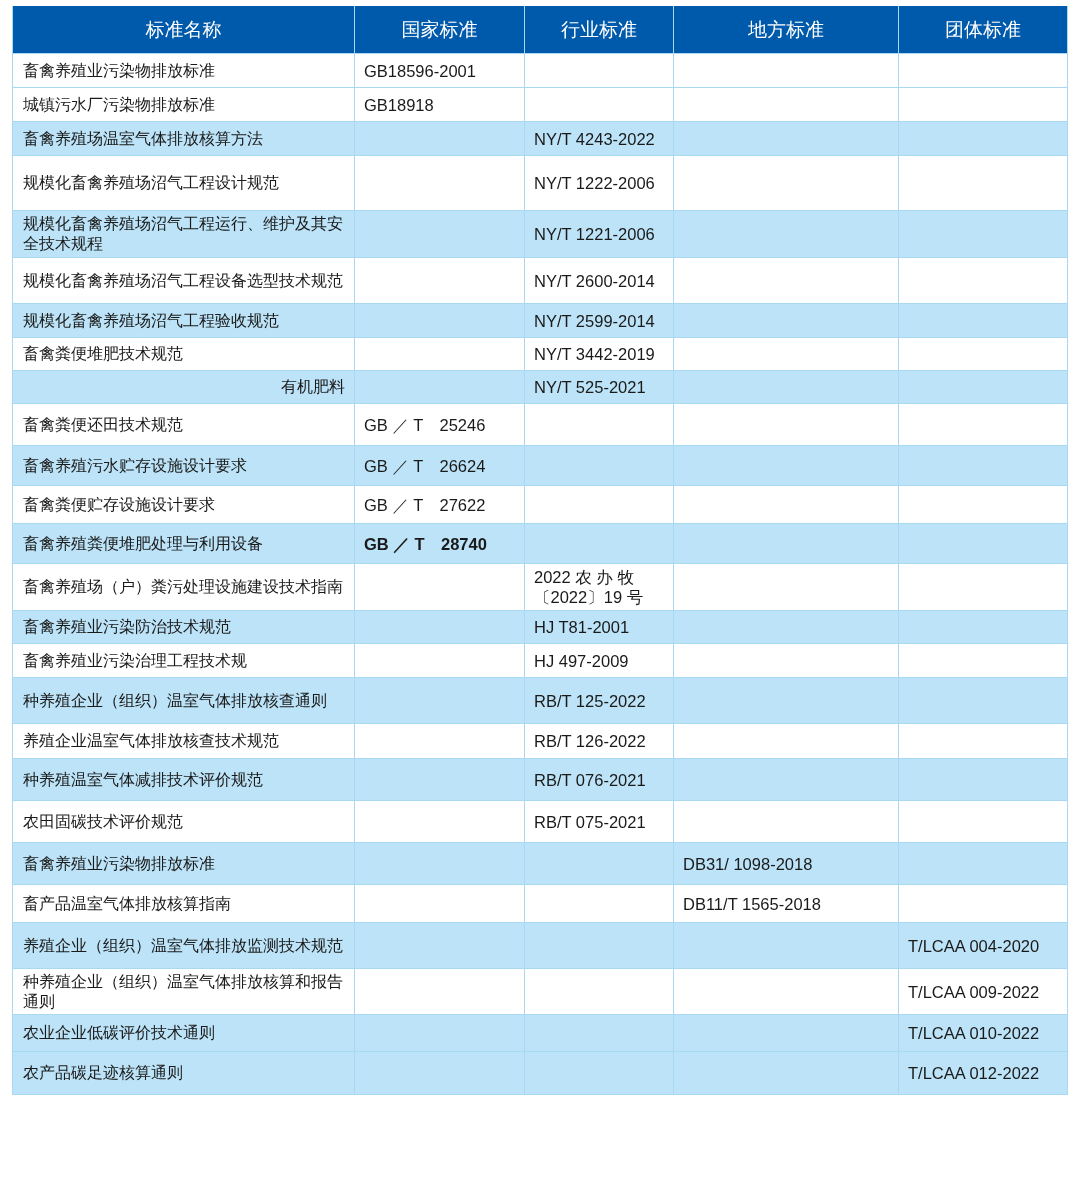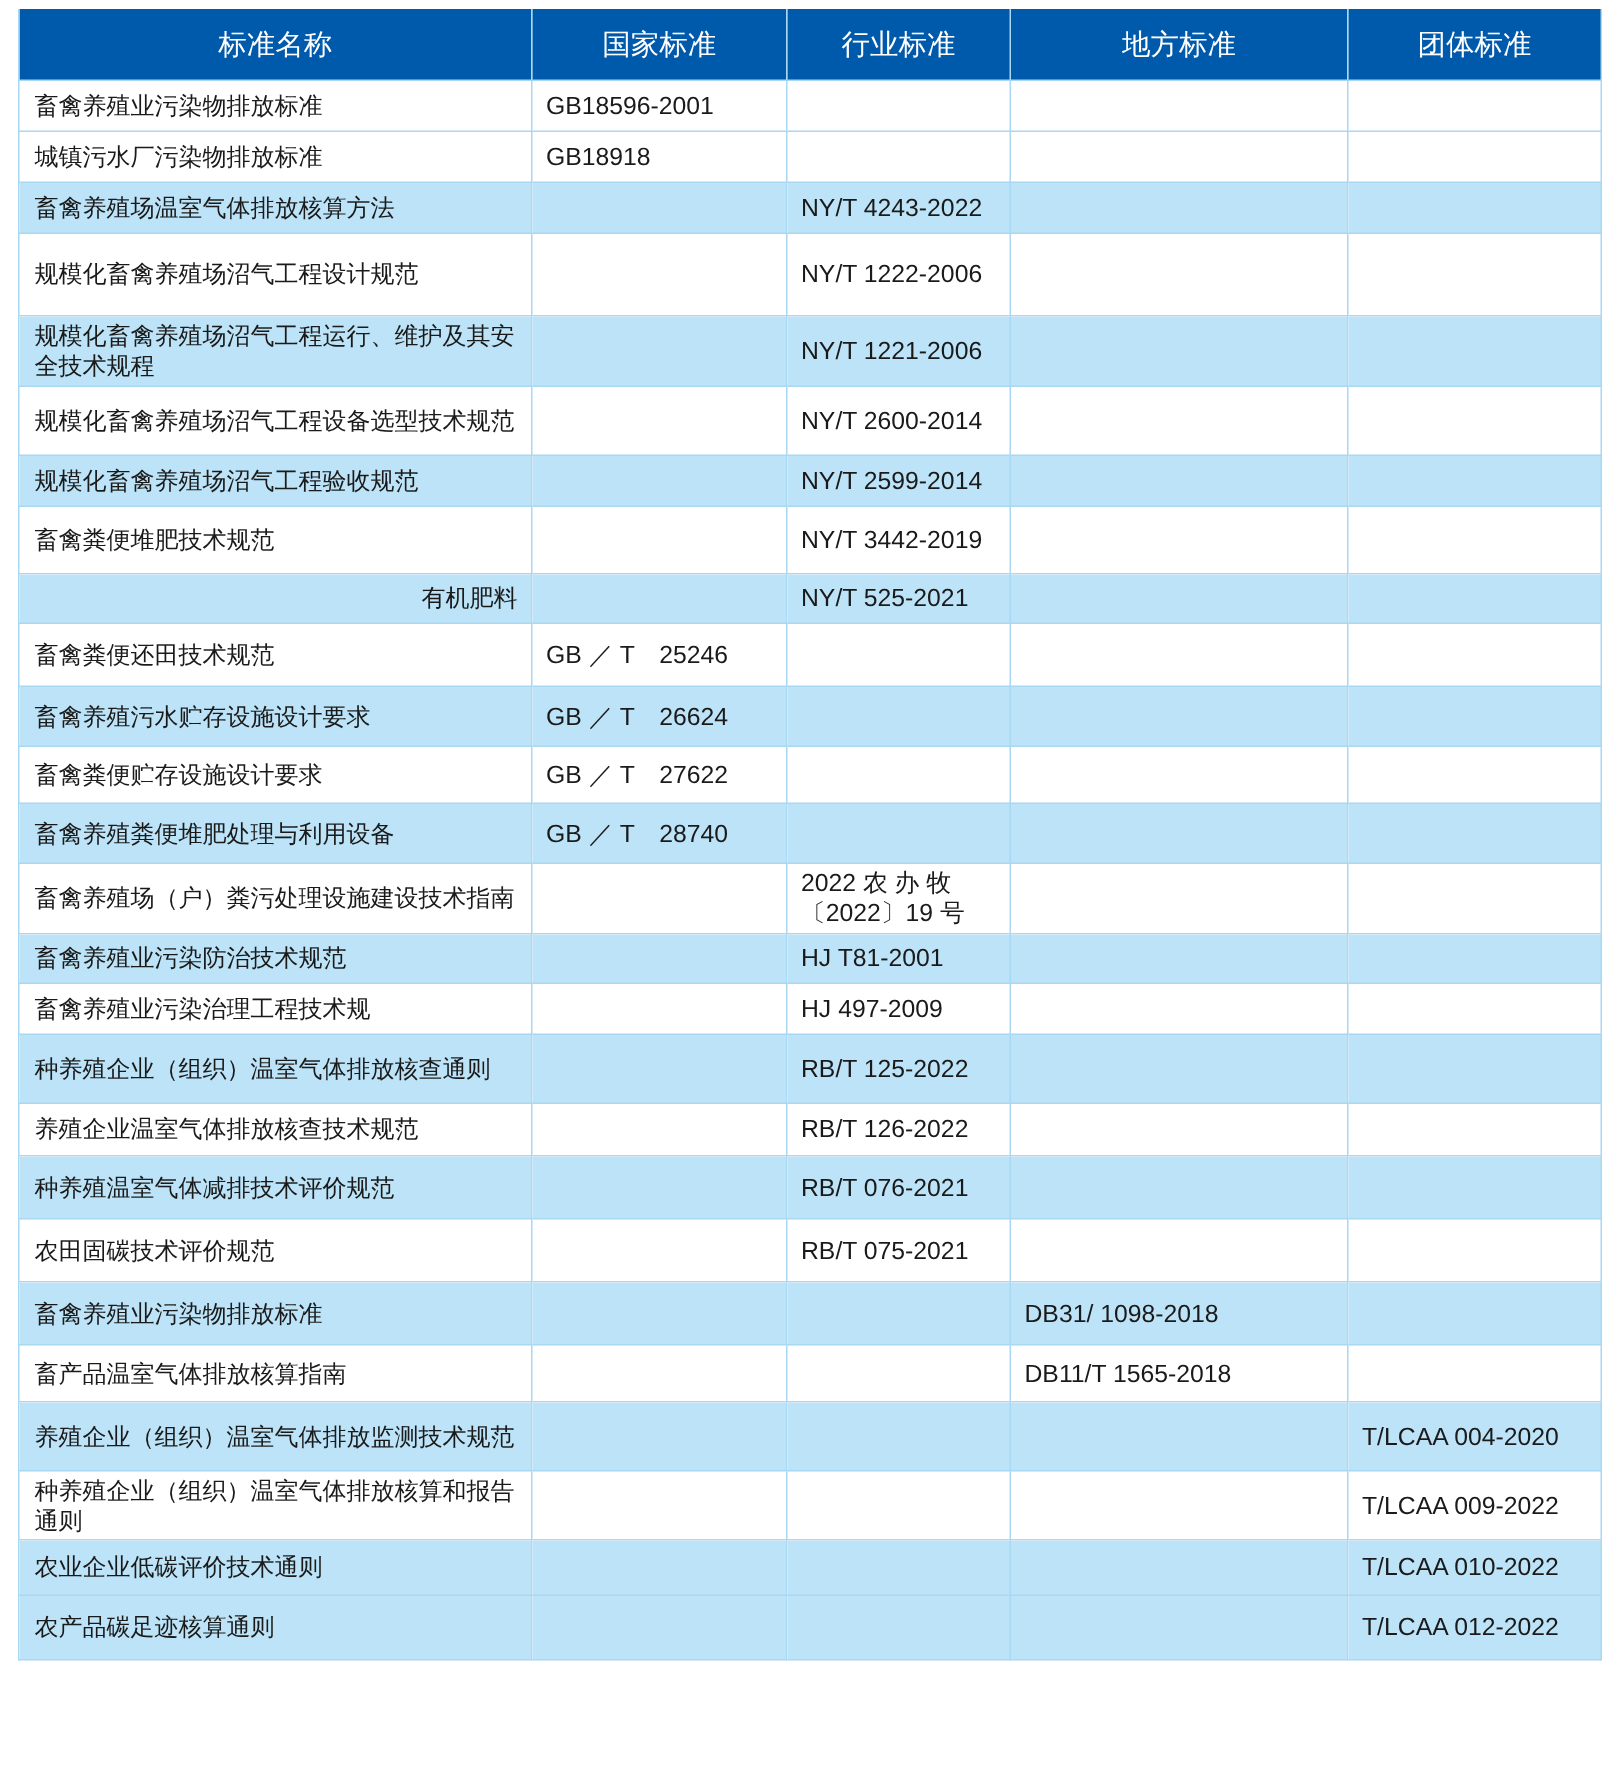--- a/index.html
+++ b/index.html
@@ -91,21 +91,21 @@
         <td class="code" style="height: 45px;"></td>
         <td class="code" style="height: 45px;"></td>
       </tr>
       <tr class="even" style="height: 34px;">
         <td class="name" style="height: 33px;">规模化畜禽养殖场沼气工程验收规范</td>
         <td class="code" style="height: 33px;"></td>
         <td class="code" style="height: 33px;">NY/T 2599-2014</td>
         <td class="code" style="height: 33px;"></td>
         <td class="code" style="height: 33px;"></td>
       </tr>
-      <tr class="odd" style="height: 45px;">
+      <tr class="odd" style="height: 33px;">
         <td class="name" style="height: 32px;">畜禽粪便堆肥技术规范</td>
         <td class="code" style="height: 32px;"></td>
         <td class="code" style="height: 32px;">NY/T 3442-2019</td>
         <td class="code" style="height: 32px;"></td>
         <td class="code" style="height: 32px;"></td>
       </tr>
       <tr class="even" style="height: 33px;">
         <td class="name" style="height: 32px; text-align: right;">有机肥料</td>
         <td class="code" style="height: 32px;"></td>
         <td class="code" style="height: 32px;">NY/T 525-2021</td>
@@ -128,21 +128,21 @@
       </tr>
       <tr class="odd" style="height: 38px;">
         <td class="name" style="height: 37px;">畜禽粪便贮存设施设计要求</td>
         <td class="code" style="height: 37px;">GB ／ T　27622</td>
         <td class="code" style="height: 37px;"></td>
         <td class="code" style="height: 37px;"></td>
         <td class="code" style="height: 37px;"></td>
       </tr>
       <tr class="even" style="height: 40px;">
         <td class="name" style="height: 39px;">畜禽养殖粪便堆肥处理与利用设备</td>
-        <td class="code" style="height: 39px;">GB ／ T　28740</td>
+        <td class="code" style="height: 39px; font-weight: bold;">GB ／ T　28740</td>
         <td class="code" style="height: 39px;"></td>
         <td class="code" style="height: 39px;"></td>
         <td class="code" style="height: 39px;"></td>
       </tr>
       <tr class="odd" style="height: 47px;">
         <td class="name" style="height: 46px;">畜禽养殖场（户）粪污处理设施建设技术指南</td>
         <td class="code" style="height: 46px;"></td>
         <td class="code" style="height: 46px;">2022 农 办 牧〔2022〕19 号</td>
         <td class="code" style="height: 46px;"></td>
         <td class="code" style="height: 46px;"></td>

